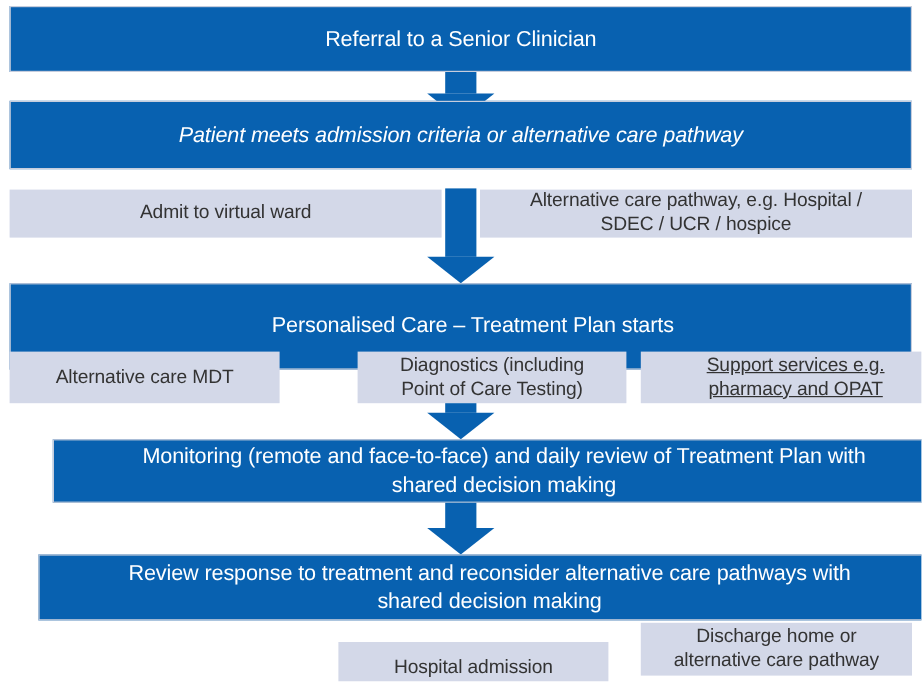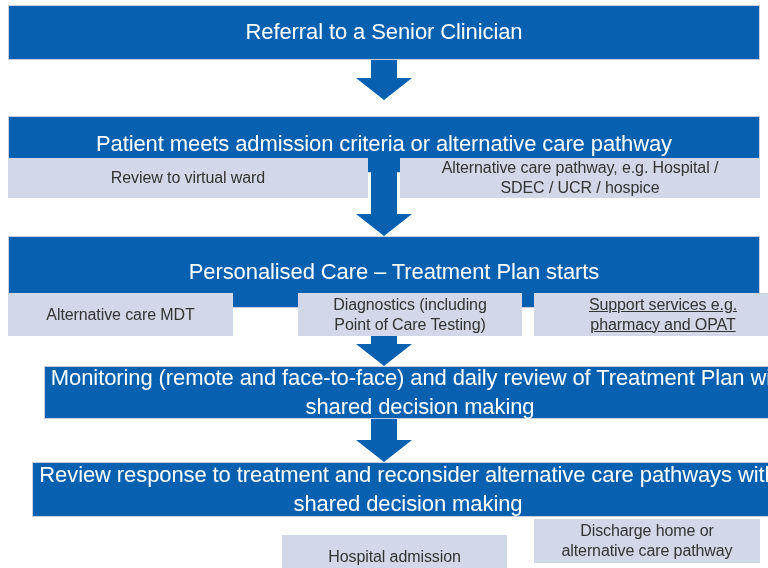--- a/index.html
+++ b/index.html
@@ -16,21 +16,21 @@
     overflow: hidden;
   }
   .bar {
     position: absolute;
     left: 8px;
     width: 752px;
     box-sizing: border-box;
     background: #0861B0;
     border: 1px solid #c6cddd;
     color: #ffffff;
-    font-size: 22px;
+    font-size: 18px;
     line-height: 1.3;
     display: flex;
     align-items: center;
     justify-content: center;
     text-align: center;
     white-space: pre-line;
     letter-spacing: -0.1px;
   }
   .option-box {
     position: absolute;
@@ -62,21 +62,21 @@
     position: absolute;
     left: 0;
     width: 0;
     height: 0;
     border-left: 28px solid transparent;
     border-right: 28px solid transparent;
     border-top: 22px solid #0861B0;
   }
   
   #bar-referral      { top: 5px;   height: 55px; }
-  #bar-criteria      { top: 116px; height: 57px; }
+  #bar-criteria      { top: 84px; height: 57px; font-style: italic; }
   #bar-personalised  { top: 236px; height: 72px; padding-left: 20px; }
   #bar-monitoring    { top: 366px; height: 53px; margin-left: 36px; }
   #bar-review        { top: 462px; height: 55px; margin-left: 24px; }
   
   #arrow-1 { top: 60px; }
   #arrow-1 .stem { height: 18px; }
   #arrow-1 .head { top: 18px; }
   #arrow-2 { top: 157px; }
   #arrow-2 .stem { height: 57px; }
   #arrow-2 .head { top: 57px; }
@@ -105,21 +105,21 @@
 
   <div class="bar" id="bar-referral">Referral to a Senior Clinician</div>
 
   <div class="arrow" id="arrow-1">
     <div class="stem"></div>
     <div class="head"></div>
   </div>
 
   <div class="bar" id="bar-criteria">Patient meets admission criteria or alternative care pathway</div>
 
-  <div class="option-box" id="box-admit">Review to virtual ward</div>
+  <div class="option-box" id="box-admit">Admit to virtual ward</div>
   <div class="option-box" id="box-altpathway">Alternative care pathway, e.g. Hospital /
 SDEC / UCR / hospice</div>
 
   <div class="arrow" id="arrow-2">
     <div class="stem"></div>
     <div class="head"></div>
   </div>
 
   <div class="bar" id="bar-personalised">Personalised Care – Treatment Plan starts</div>
 

